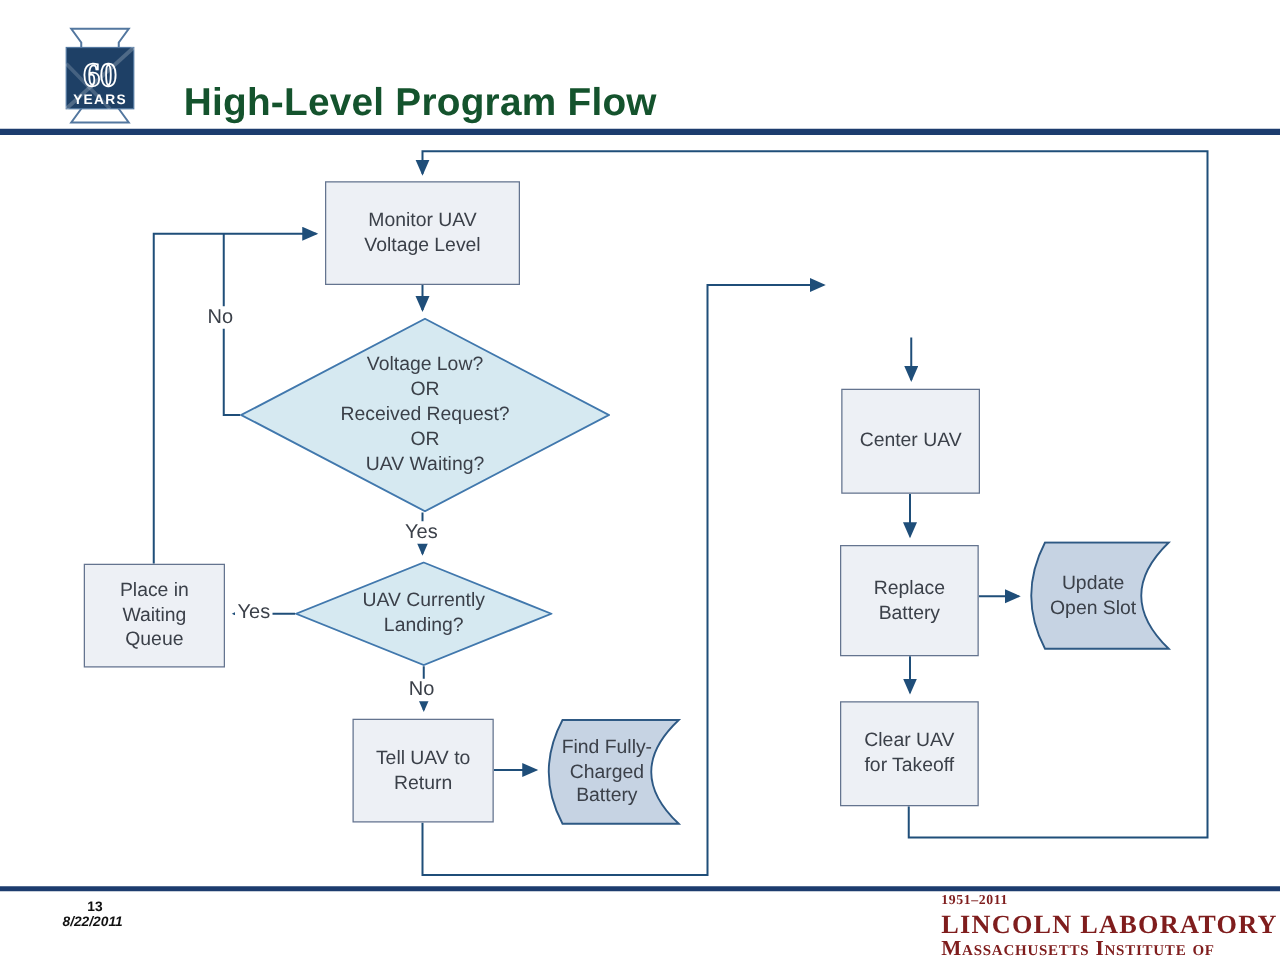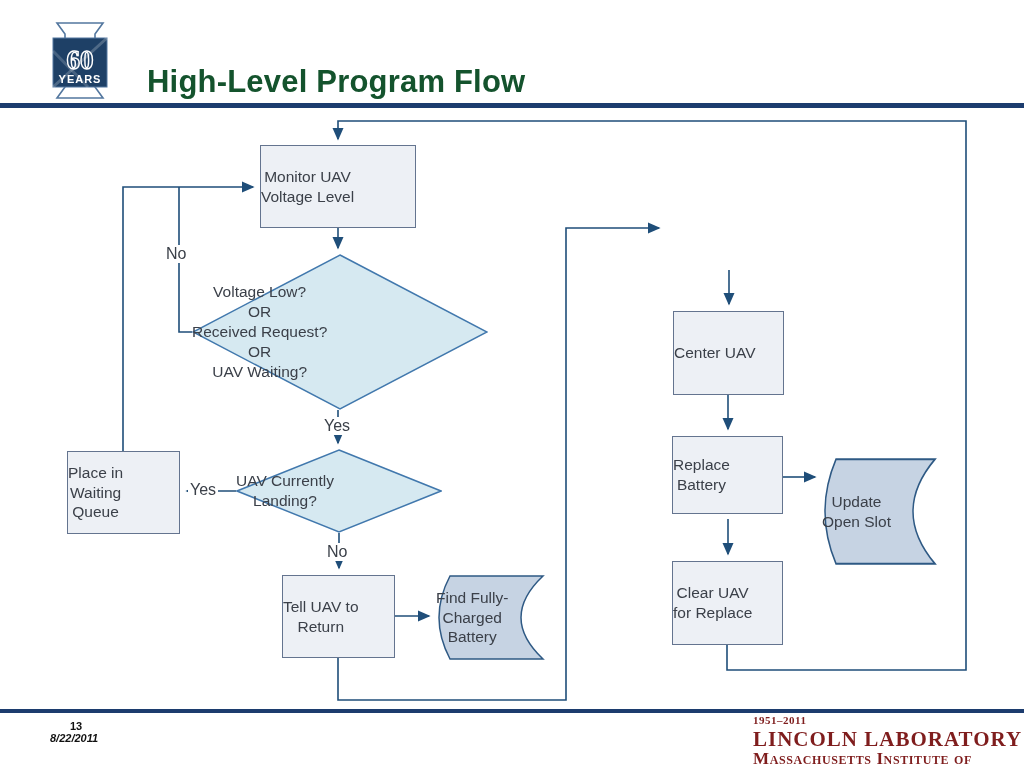--- a/index.html
+++ b/index.html
@@ -7,21 +7,21 @@
          font-family:"Liberation Sans",sans-serif;}
 
   
   .logo{position:absolute;left:48px;top:21px;width:64px;height:79px;}
   .slide-title{position:absolute;left:147px;top:64px;font-size:31px;font-weight:700;
                color:#14532d;letter-spacing:0.2px;}
   .title-rule{position:absolute;left:0;top:103px;width:1024px;height:5px;background:#1c3c6e;}
 
   
   .connectors{position:absolute;left:0;top:0;width:1024px;height:768px;pointer-events:none;}
-  .node{position:absolute;display:flex;align-items:center;justify-content:flex-start;
+  .node{position:absolute;display:flex;align-items:center;justify-content:center;
         text-align:center;color:#3b4049;font-size:15.5px;line-height:1.28;}
   .node .node-label{white-space:pre-line;position:relative;z-index:2;}
   .process{background:#edf0f5;border:1.4px solid #64748f;box-sizing:border-box;}
   .shape-svg{position:absolute;left:0;top:0;width:100%;height:100%;z-index:1;}
   .edge-label{position:absolute;z-index:3;background:#ffffff;padding:0 2px;
               color:#3b4049;font-size:16px;}
 
   
   .footer-rule{position:absolute;left:0;top:709px;width:1024px;height:4px;background:#1c3c6e;}
   .page-num{position:absolute;left:48px;top:720px;width:56px;text-align:center;
@@ -92,28 +92,28 @@
     <span class="node-label">Place in
 Waiting
 Queue</span>
   </div>
 
 
   <div class="node process" style="left:673px;top:311px;width:111px;height:84px;">
     <span class="node-label">Center UAV</span>
   </div>
 
-  <div class="node process" style="left:672px;top:436px;width:111px;height:78px;">
+  <div class="node process" style="left:672px;top:436px;width:111px;height:89px;">
     <span class="node-label">Replace
 Battery</span>
   </div>
 
   <div class="node process" style="left:672px;top:561px;width:111px;height:84px;">
     <span class="node-label">Clear UAV
-for Replace</span>
+for Takeoff</span>
   </div>
 
   <div class="node" style="left:192px;top:254px;width:296px;height:156px;">
     <svg class="shape-svg" viewBox="0 0 296 156" preserveAspectRatio="none">
       <polygon points="148,1 295,78 148,155 1,78" fill="#d6e9f1" stroke="#4178ad" stroke-width="1.5"></polygon>
     </svg>
     <span class="node-label">Voltage Low?
 OR
 Received Request?
 OR
@@ -130,21 +130,21 @@
 
   <div class="node" style="left:436px;top:575px;width:109px;height:85px;">
     <svg class="shape-svg" viewBox="0 0 109 85" preserveAspectRatio="none">
       <path d="M14,1 L107,1 Q63,42.5 107,84 L14,84 Q-8,42.5 14,1 Z" fill="#c6d3e3" stroke="#2e5984" stroke-width="1.5"></path>
     </svg>
     <span class="node-label" style="padding-right:10px;">Find Fully-
 Charged
 Battery</span>
   </div>
 
-  <div class="node" style="left:822px;top:458px;width:115px;height:107px;">
+  <div class="node" style="left:822px;top:433px;width:115px;height:87px;">
     <svg class="shape-svg" viewBox="0 0 115 87" preserveAspectRatio="none">
       <path d="M14,1 L113,1 Q69,43.5 113,86 L14,86 Q-8,43.5 14,1 Z" fill="#c6d3e3" stroke="#2e5984" stroke-width="1.5"></path>
     </svg>
     <span class="node-label" style="padding-right:10px;">Update
 Open Slot</span>
   </div>
 
   <div class="footer-rule"></div>
   <div class="page-num">13</div>
   <div class="slide-date">8/22/2011</div>

